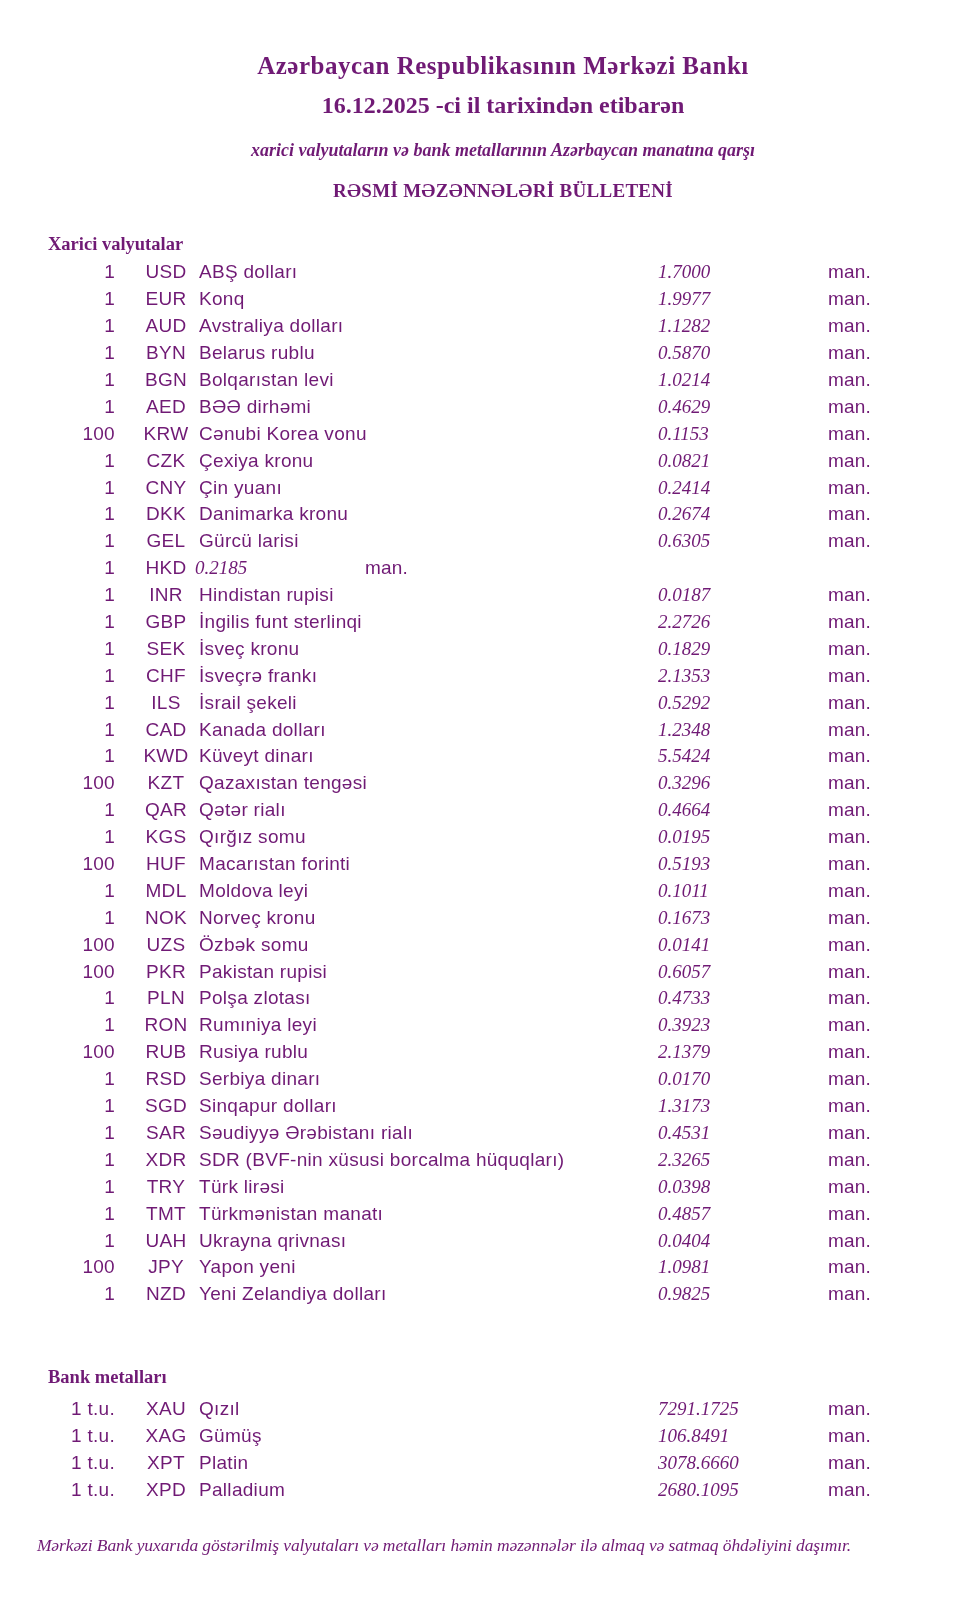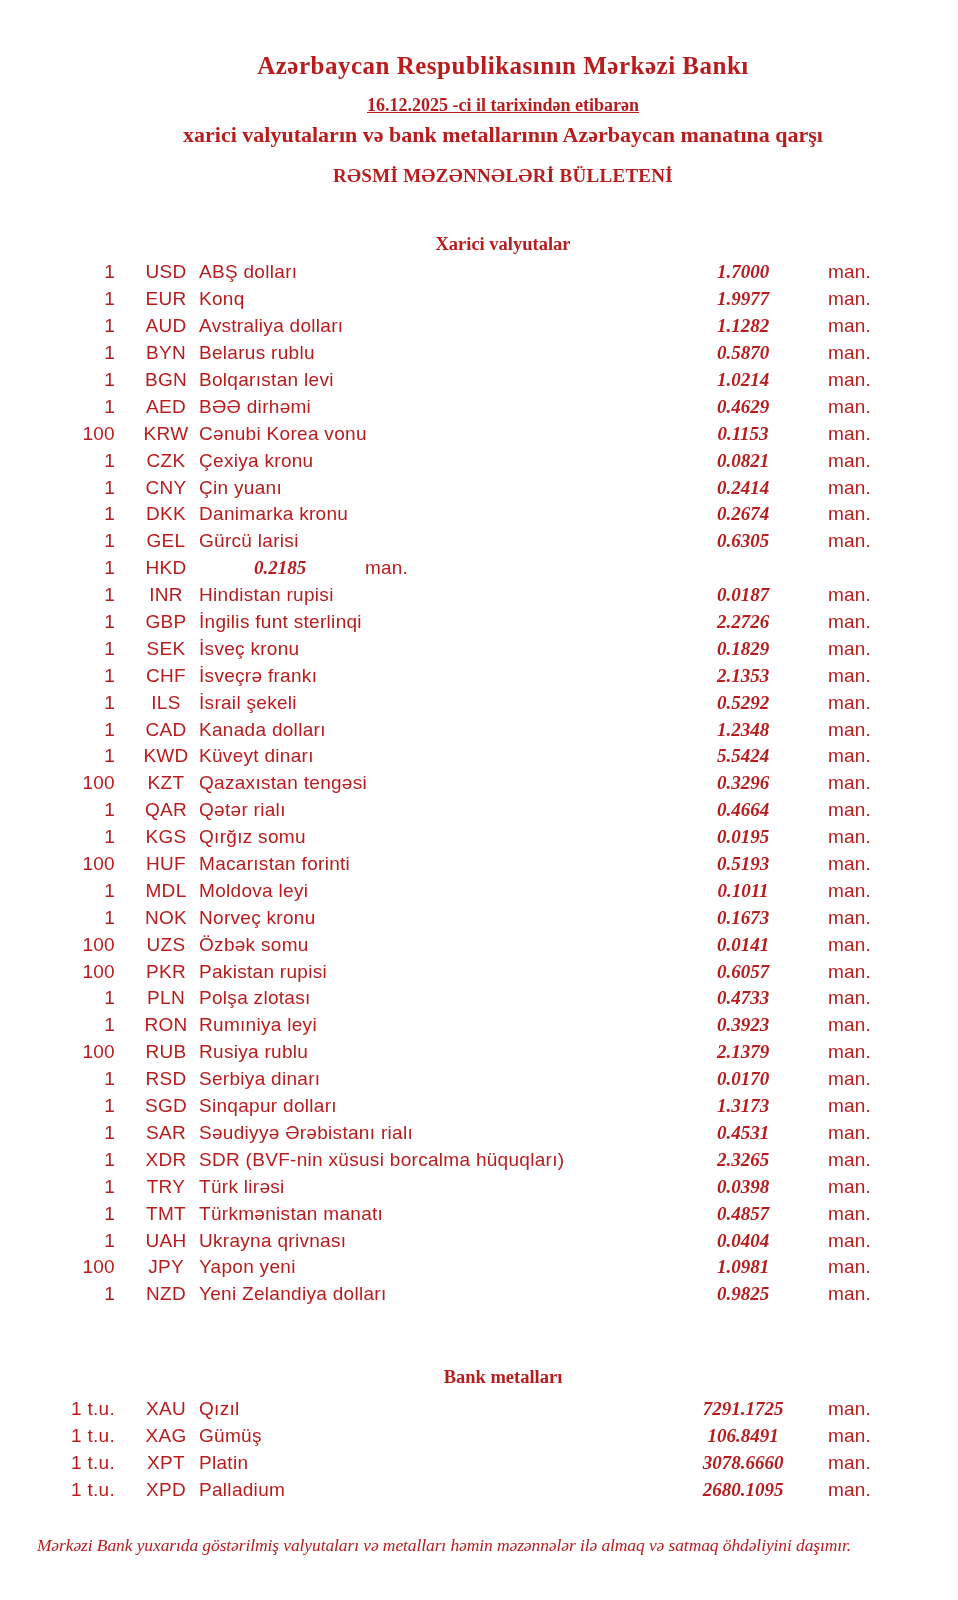--- a/index.html
+++ b/index.html
@@ -1,42 +1,42 @@
 <!DOCTYPE html>
 <html><head>
 <meta charset="utf-8">
 <style>
   html, body { margin: 0; padding: 0; background: #ffffff; }
   .page {
     position: relative;
     width: 958px;
     height: 1600px;
     background: #ffffff;
-    color: #b91c1c;
+    color: #701a75;
     overflow: hidden;
     font-family: "Liberation Sans", sans-serif;
   }
   
   .header {
     position: absolute;
     top: 50px; left: 48px; right: 0;
     text-align: center;
     font-family: "Liberation Serif", serif;
     font-weight: bold;
   }
   .bank-name   { font-size: 25px; line-height: 32px; letter-spacing: 0.5px; }
-  .date-line   { font-size: 18px; line-height: 24px; margin-top: 11px; text-decoration: underline; }
-  .subject-line{ font-size: 22px; line-height: 24px; margin-top: 6px; }
+  .date-line   { font-size: 24px; line-height: 24px; margin-top: 11px; }
+  .subject-line{ font-size: 18px; line-height: 24px; margin-top: 21px; font-style: italic; }
   .bulletin    { font-size: 19px; line-height: 26px; margin-top: 16px; letter-spacing: 0.3px; }
 
   
   .section-title {
     position: absolute;
     left: 48px; right: 0;
-    text-align: center;
+    text-align: left;
     font-family: "Liberation Serif", serif;
     font-weight: bold;
     font-size: 18.5px;
     line-height: 26px;
   }
   .title-currencies { top: 231px; }
   .title-metals     { top: 1364px; }
 
   
   .rows { position: absolute; left: 0; width: 958px; }
@@ -49,23 +49,23 @@
     height: 26.9px;
     font-size: 19px;
     letter-spacing: 0.3px;
     white-space: nowrap;
   }
   .qty   { width: 75px;  margin-left: 40px; text-align: right; }
   .code  { width: 58px;  margin-left: 22px;  text-align: center; }
   .cname { flex: 1; padding-left: 4px; overflow: hidden; }
   .rate  {
     width: 170px;
-    text-align: center;
+    text-align: left;
     font-family: "Liberation Serif", serif;
-    font-weight: bold;
+    font-weight: normal;
     font-style: italic;
     letter-spacing: 0;
   }
   .man   { width: 130px; letter-spacing: 0.2px; }
 
   
   .footer {
     position: absolute;
     top: 1533px; left: 0; right: 70px;
     text-align: center;

